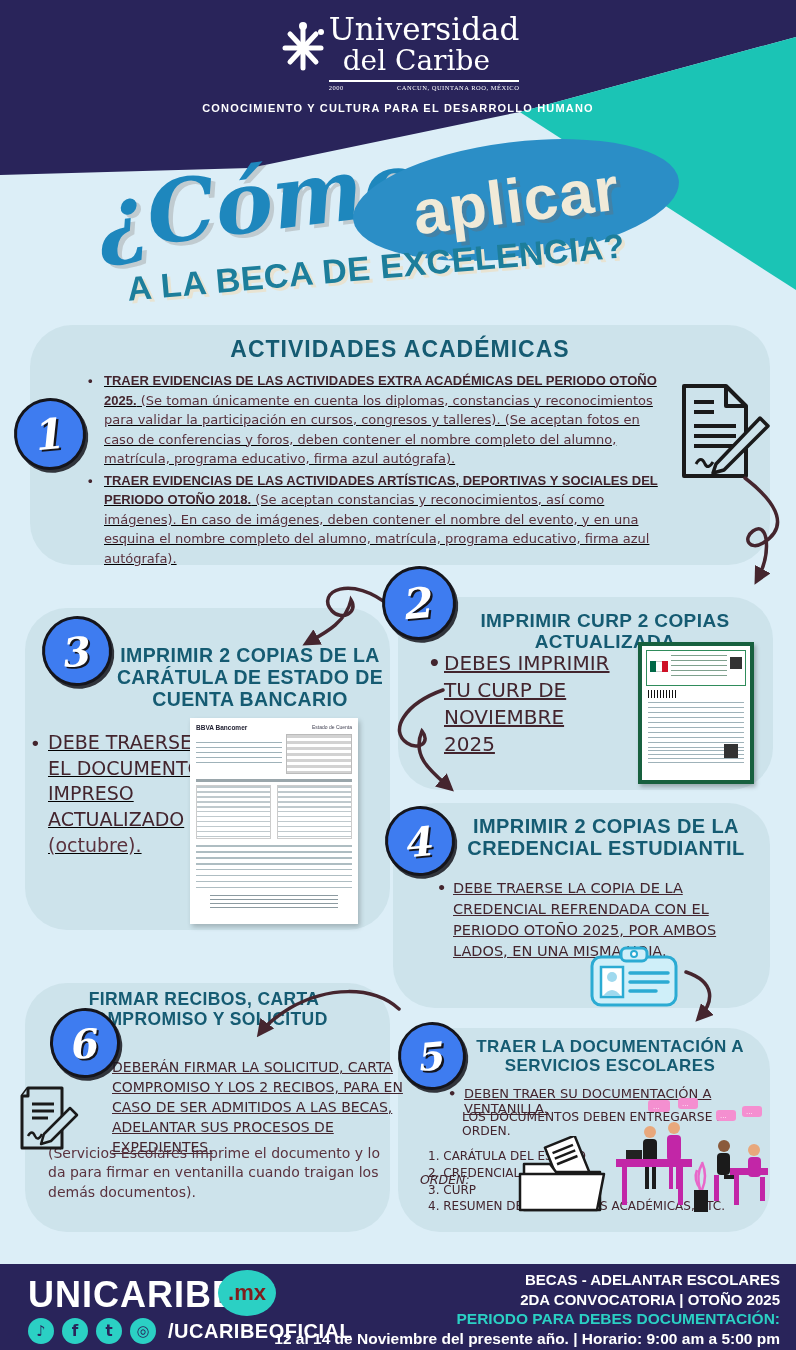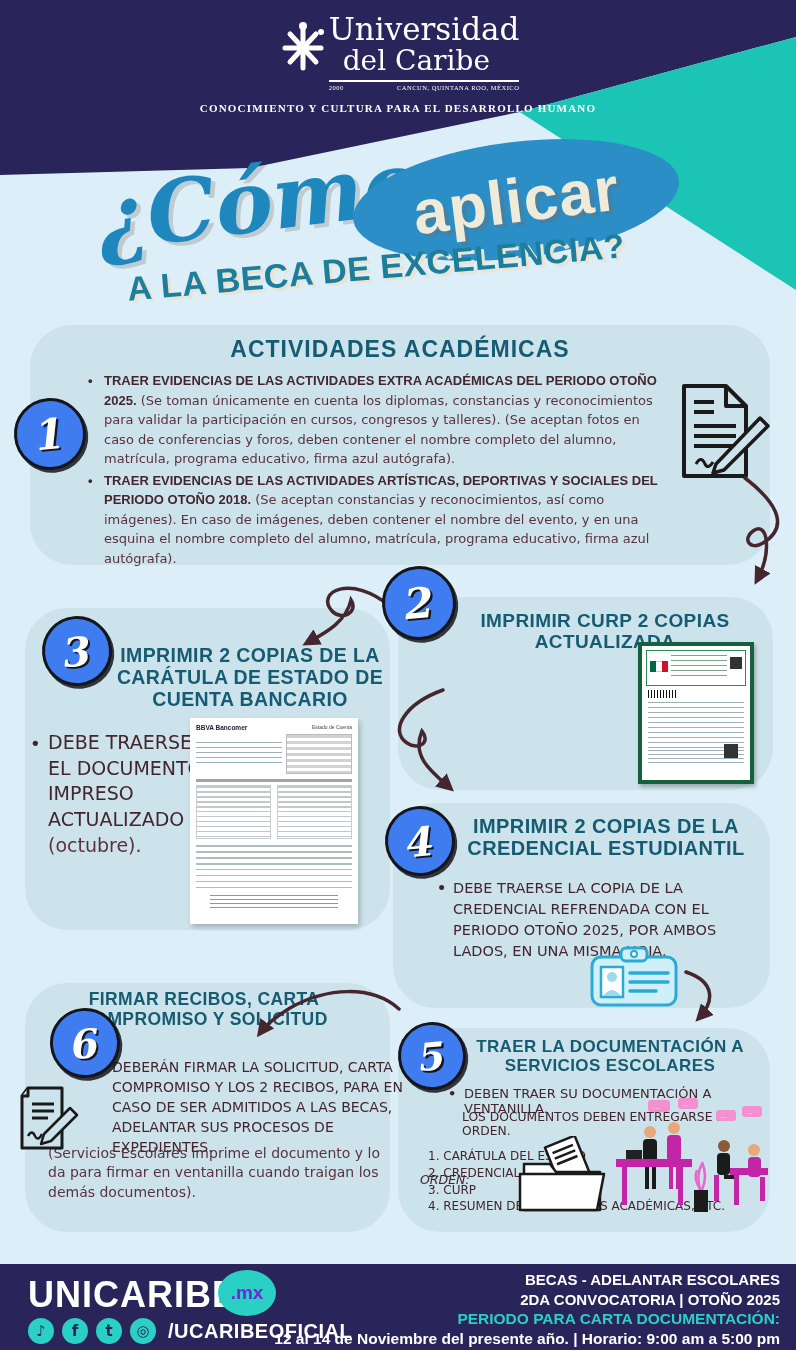--- a/index.html
+++ b/index.html
@@ -11,42 +11,42 @@
   .hdr-teal{position:absolute;left:0;top:0;width:796px;height:300px;background:#1BC4B5;
     clip-path:polygon(100% 12.3%,65.3% 37.3%,100% 96.7%);}
   .logo{position:absolute;left:0;top:14px;width:796px;display:flex;justify-content:center;align-items:flex-start;color:#fff;}
   .logo-glyph{margin-top:6px;}
   .logo-text{text-align:left;}
   .logo-name1{font-family:"DejaVu Serif",serif;font-size:31px;line-height:1;}
   .logo-name2{font-family:"DejaVu Serif",serif;font-size:28px;line-height:1;margin-top:2px;padding-left:14px;}
   .logo-rule{border-top:2px solid #fff;margin:5px 0 2px 0;}
   .logo-sub{display:flex;justify-content:space-between;font-size:6.5px;letter-spacing:.5px;font-family:"Liberation Serif",serif;}
   .logo-motto{position:absolute;left:0;top:102px;width:796px;text-align:center;color:#fff;
-    font-family:Liberation Serif, serif;font-weight:700;font-size:11px;letter-spacing:1.2px;}
+    font-family:Liberation Sans, sans-serif;font-weight:700;font-size:11px;letter-spacing:1.2px;}
   
   .t-como{position:absolute;left:96px;top:150px;font-family:"DejaVu Serif",serif;font-style:italic;font-weight:700;
     font-size:86px;color:#1E87BD;transform:rotate(-7deg);text-shadow:4px 4px 0 rgba(150,150,150,.4);}
   .t-pill{position:absolute;left:352px;top:142px;width:328px;height:116px;background:#2B8EC6;border-radius:50%;
     transform:rotate(-7deg);display:flex;align-items:center;justify-content:center;}
   .t-pill span{font-family:"Liberation Sans",sans-serif;font-weight:900;font-size:62px;color:#F0EAD8;
     text-shadow:4px 4px 0 rgba(110,110,110,.35);letter-spacing:1px;}
   .t-sub{position:absolute;left:86px;top:248px;width:580px;text-align:center;transform:rotate(-5deg);
     font-weight:900;font-size:34px;color:#1D7E9B;letter-spacing:.5px;text-shadow:3px 3px 0 #E8E3D2;}
   
   .panel{position:absolute;background:#CDE3EB;border-radius:42px;}
   .p1{left:30px;top:325px;width:740px;height:240px;}
   .p2{left:398px;top:597px;width:375px;height:193px;}
   .p3{left:25px;top:608px;width:365px;height:322px;}
   .p4{left:393px;top:803px;width:377px;height:205px;}
   .p5{left:398px;top:1028px;width:372px;height:204px;}
   .p6{left:25px;top:983px;width:365px;height:249px;}
   .step-heading{position:absolute;font-weight:800;color:#155B72;text-align:center;letter-spacing:.4px;line-height:1.12;}
   .caps{font-family:"Liberation Sans",sans-serif;font-weight:700;color:#43252E;}
   .hand{font-family:"DejaVu Sans",sans-serif;font-weight:400;color:#5A323E;}
-  .bullet{position:relative;padding-left:16px;}
+  .bullet{position:relative;padding-left:16px;text-decoration:underline;}
   .bullet::before{content:"•";position:absolute;left:0;top:0;color:#43252E;font-weight:700;}
   
   .badge{position:absolute;background:#3E7CF0;border:3px solid #15151C;border-radius:50%;
     display:flex;align-items:center;justify-content:center;transform:rotate(-5deg);
     box-shadow:2px 3px 0 rgba(21,21,28,.85);}
   .badge span{font-family:"DejaVu Serif",serif;font-style:italic;font-weight:700;color:#fff;
     text-shadow:2px 2px 0 #15151C;}
   
   .curp-doc{position:absolute;left:638px;top:642px;width:108px;height:134px;background:#fff;
     border:4px solid #17603E;box-shadow:2px 3px 4px rgba(0,0,0,.25);}
@@ -84,21 +84,21 @@
     background:repeating-linear-gradient(#AEBDC2 0 1.5px,transparent 1.5px 6px);}
   .bank-foot{margin:4px 14px 0 14px;height:16px;
     background:repeating-linear-gradient(#8C9AA0 0 1.5px,transparent 1.5px 4px);}
   
   .note-bar{position:absolute;left:0;top:1237px;width:796px;height:27px;background:#2AC9BD;
     display:flex;align-items:center;justify-content:center;}
   .note-bar span{font-family:"DejaVu Sans",sans-serif;font-size:11.5px;color:#33234A;}
   .footer{position:absolute;left:0;top:1264px;width:796px;height:86px;background:#29245A;}
   .brand{position:absolute;left:28px;top:10px;color:#fff;font-weight:900;font-size:36px;letter-spacing:1px;}
   .brand-mx{position:absolute;left:218px;top:6px;width:58px;height:46px;background:#2BD0C4;border-radius:50%;
-    display:flex;align-items:center;justify-content:center;font-weight:900;font-size:19px;color:#6d28d9;}
+    display:flex;align-items:center;justify-content:center;font-weight:900;font-size:22px;color:#7f1d1d;}
   .socials{position:absolute;left:28px;top:54px;display:flex;gap:8px;align-items:center;}
   .soc{width:26px;height:26px;border-radius:50%;background:#2BD0C4;color:#29245A;display:flex;
     align-items:center;justify-content:center;font-weight:900;font-size:15px;font-family:"DejaVu Sans",sans-serif;}
   .handle{color:#fff;font-weight:900;font-size:20px;letter-spacing:.5px;margin-left:4px;text-align:center;}
   .foot-right{position:absolute;right:16px;top:6px;text-align:right;line-height:1.3;}
   .fr-white{color:#fff;font-weight:800;font-size:15px;}
   .fr-teal{color:#2BD0C4;font-weight:800;font-size:15.5px;}
   .arrows{position:absolute;left:0;top:0;pointer-events:none;}
   .icon-abs{position:absolute;}
 </style>
@@ -167,20 +167,21 @@
         <line x1="26" y1="46" x2="68" y2="46"></line>
           <line x1="26" y1="56" x2="68" y2="56"></line>
         <line x1="26" y1="66" x2="68" y2="66"></line>
         <path d="M28,84 q5,-9 9,0 q3,6 8,-2" stroke-width="3"></path>
         <path d="M48,84 L92,38 l8,8 L56,90 l-11,3 Z" fill="#CDE3EB" stroke-width="3.5"></path>
       </g>
     </svg>
   </span>
 
   <div class="step-heading" style="left:455px;top:610px;width:300px;font-size:19px;">IMPRIMIR CURP 2 COPIAS ACTUALIZADA</div>
+  <div class="bullet caps" style="position:absolute;left:428px;top:650px;width:168px;font-size:20px;line-height:1.35;font-weight:400;font-family:'DejaVu Sans',sans-serif;color:#43252E;">DEBES IMPRIMIR TU CURP DE NOVIEMBRE 2025</div>
   <div class="curp-doc">
     <div class="curp-head">
       <span class="curp-flag">
           <i></i>
           <i></i>
           <i></i>
         </span>
       <div class="curp-head-lines"></div>
       <div class="curp-qr1"></div>
     </div>
@@ -356,18 +357,18 @@
     <div class="socials">
       <span class="soc">♪</span>
       <span class="soc">f</span>
       <span class="soc">t</span>
       <span class="soc">◎</span>
       <span class="handle">/UCARIBEOFICIAL</span>
     </div>
     <div class="foot-right">
       <div class="fr-white">BECAS - ADELANTAR ESCOLARES</div>
       <div class="fr-white">2DA CONVOCATORIA | OTOÑO 2025</div>
-      <div class="fr-teal">PERIODO PARA CARTA DOCUMENTACIÓN:</div>
+      <div class="fr-teal">PERIODO PARA DEBES DOCUMENTACIÓN:</div>
       <div class="fr-white" style="font-size:15.5px;">12 al 14 de Noviembre del presente año. | Horario: 9:00 am a 5:00 pm</div>
     </div>
   </div>
 
 </div>
 
 </body></html>

